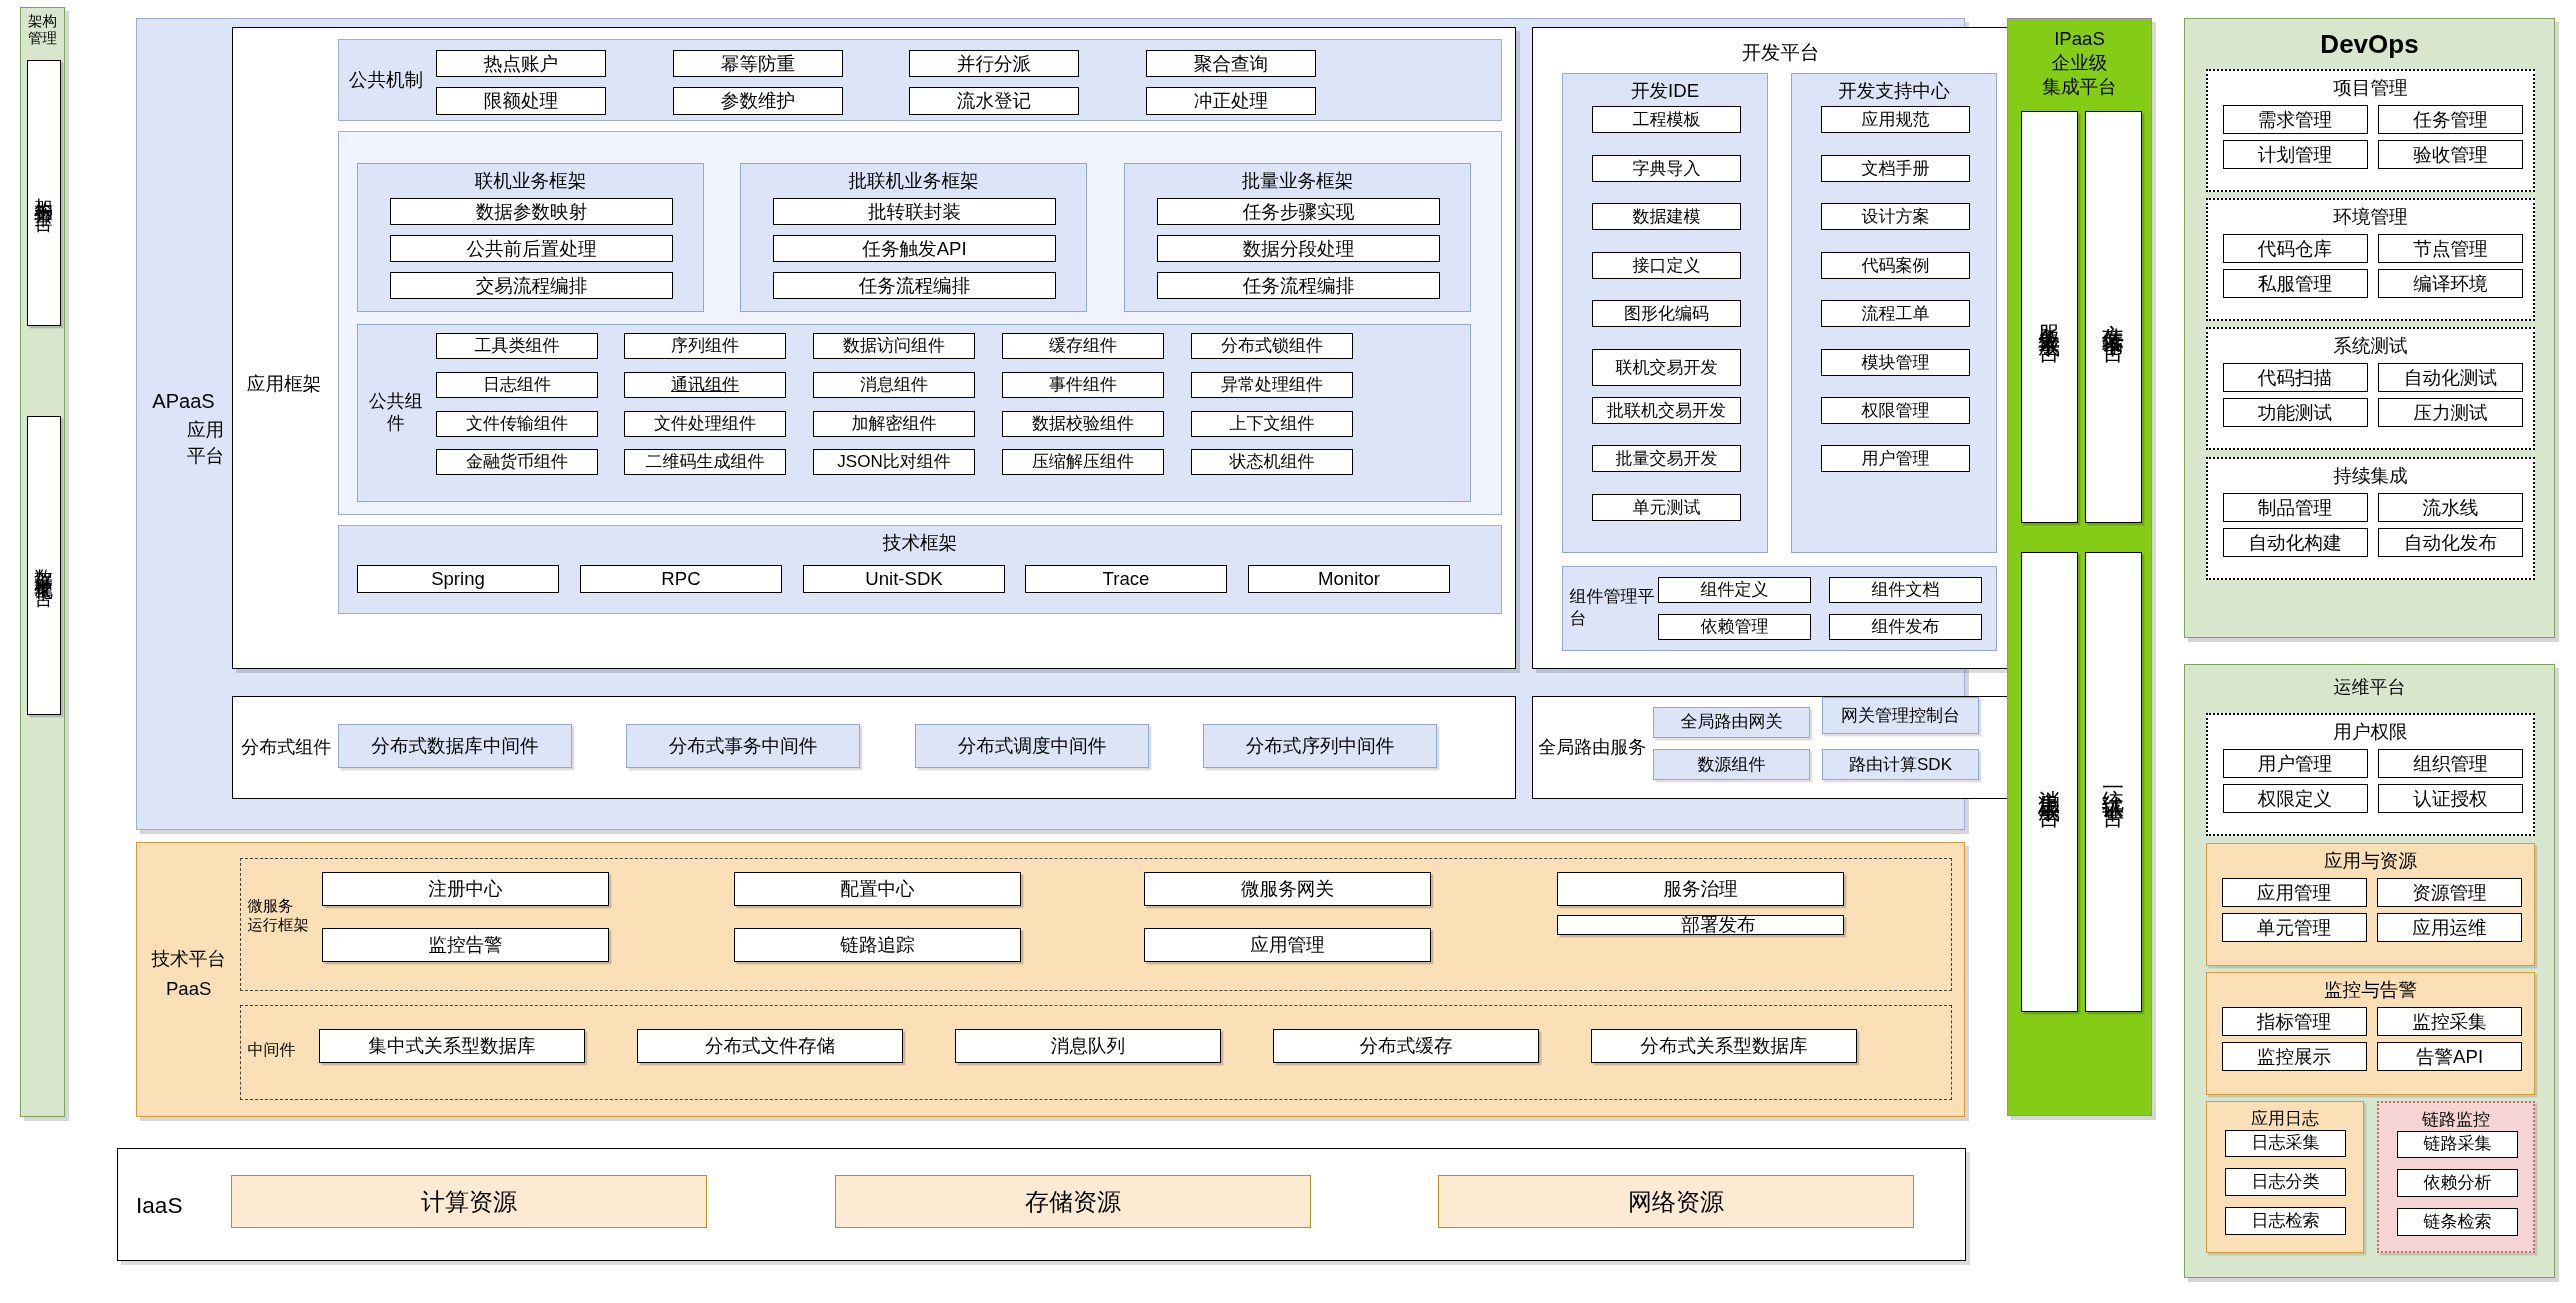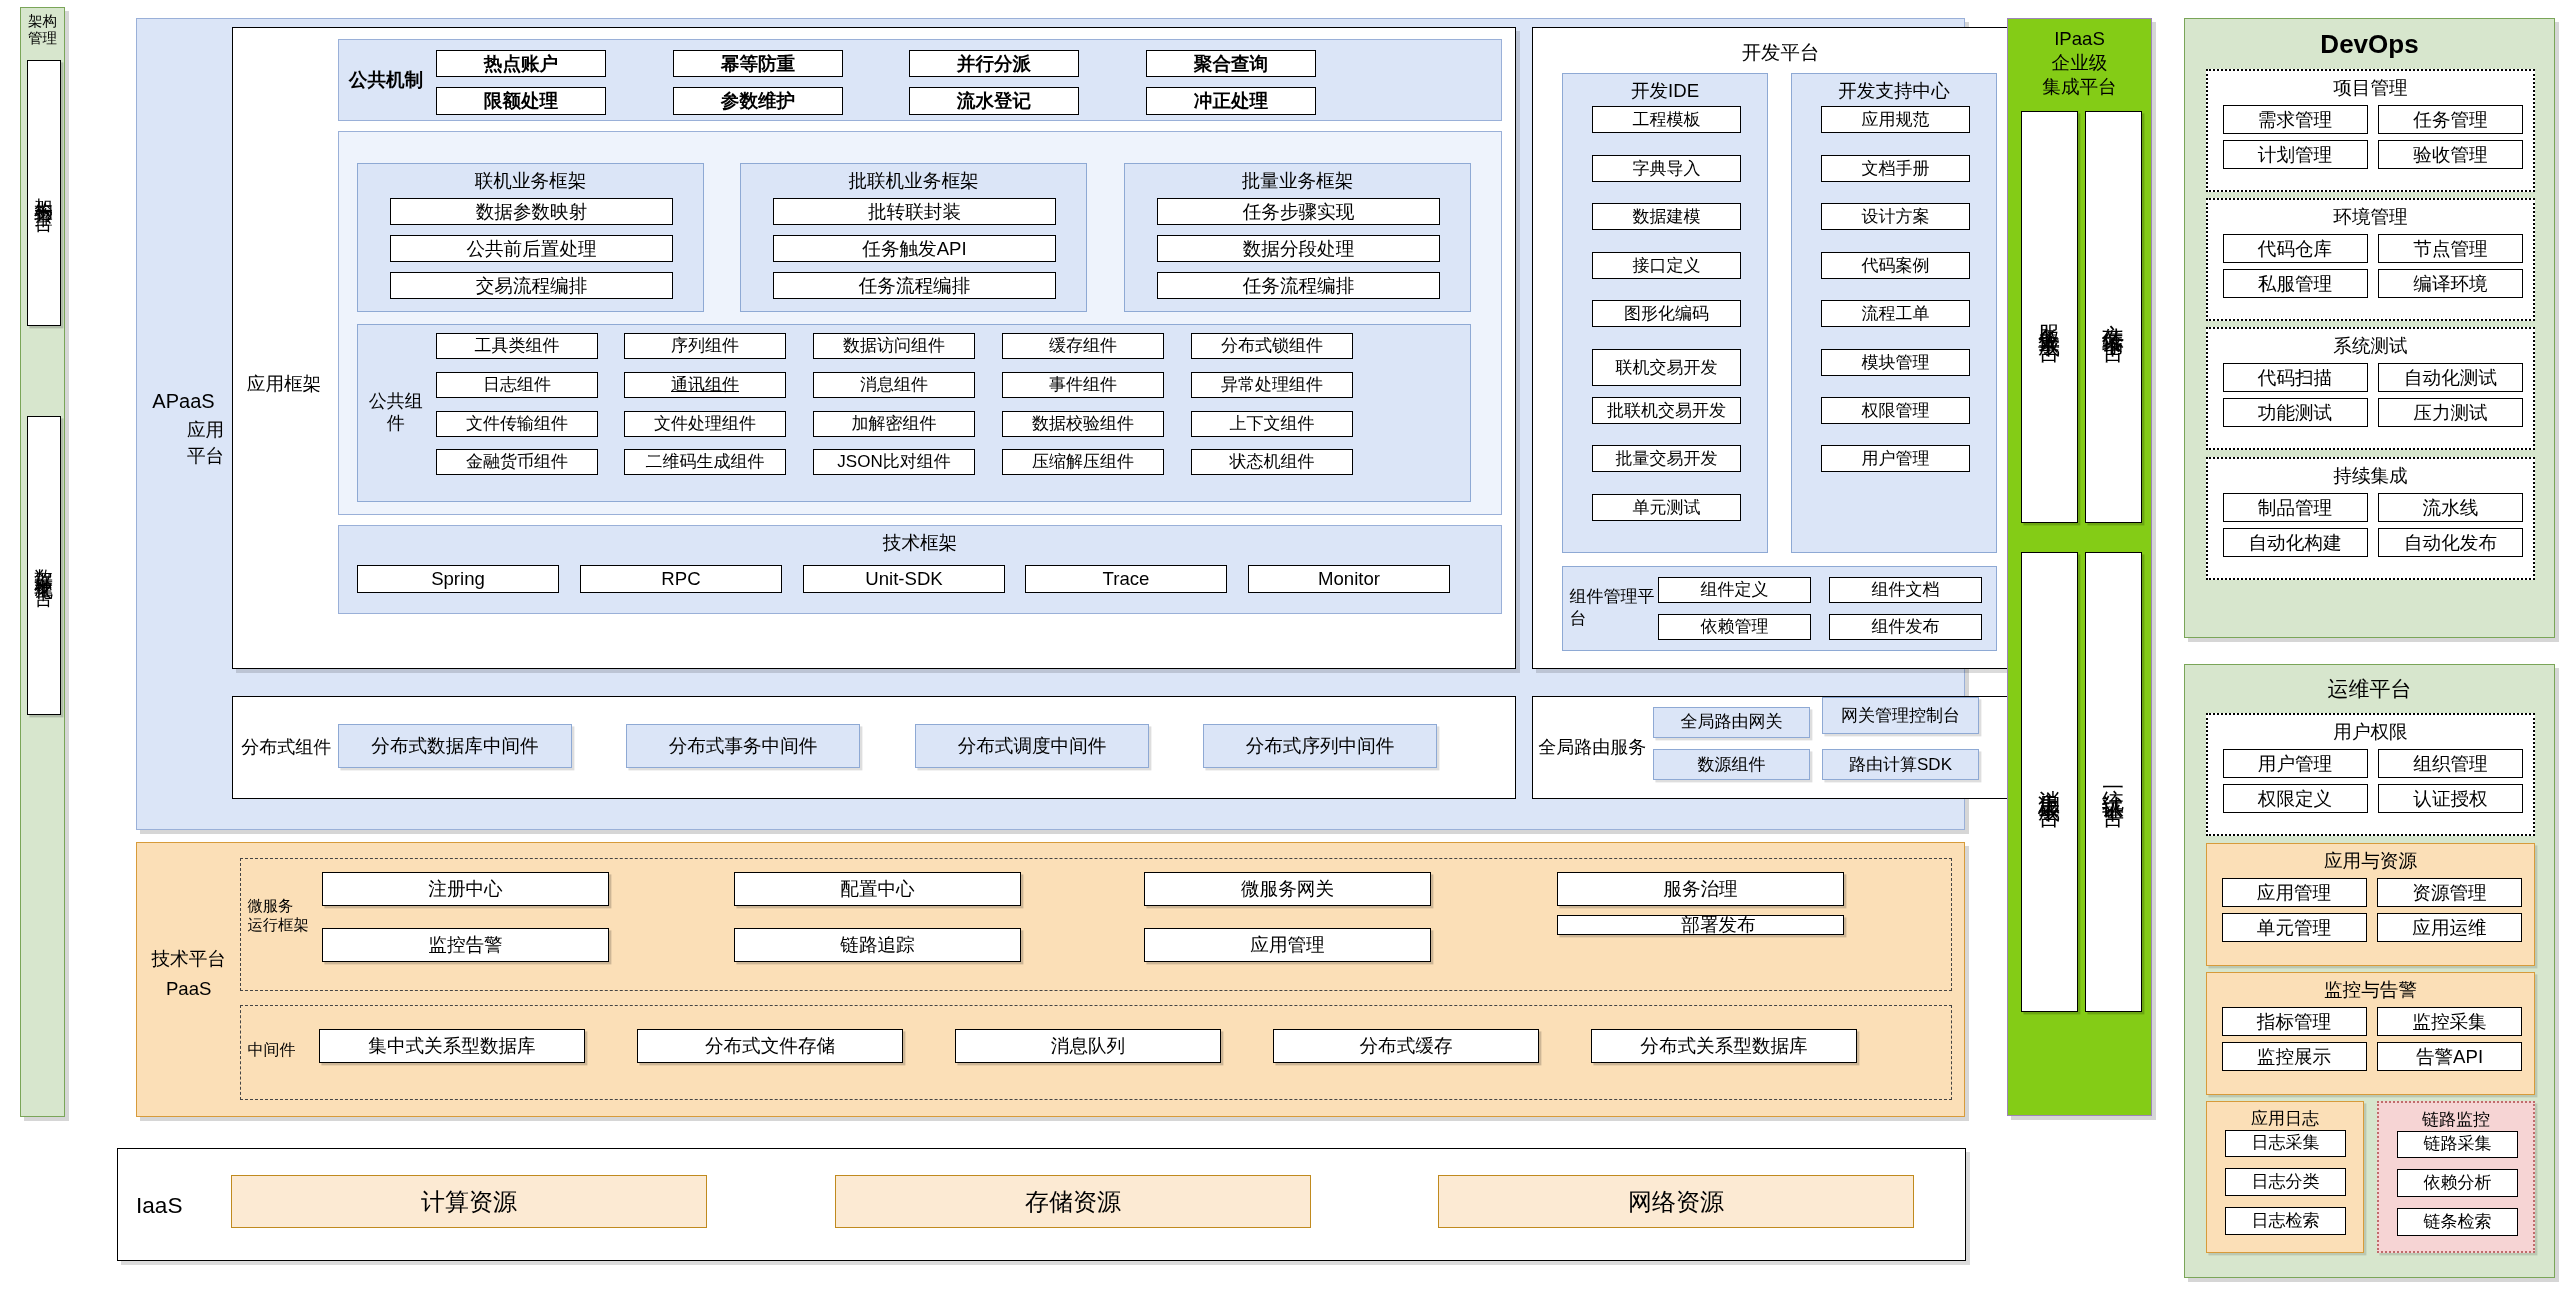--- a/index.html
+++ b/index.html
@@ -53,21 +53,21 @@
   <div class="abs blue-frame" style="left:136px;top:18px;width:1829px;height:812px;">
 
     <div class="abs" style="left:0;top:371px;width:93px;text-align:center;">
       <div style="font-size:20px;">APaaS</div>
       <div style="font-size:18.6px;margin-top:4px;padding-left:44px;">应用平台</div>
     </div>
 
     <div class="abs white-frame" style="left:95px;top:8px;width:1284px;height:642px;">
       <div class="abs" style="left:6.5px;top:343px;width:89px;text-align:center;font-size:18.6px;">应用框架</div>
 
-      <div class="abs" style="left:105px;top:11.3px;width:1164px;height:82px;background:#dbe5f7;border:0.8px solid #9ab0d8;font-weight:bold;">
+      <div class="abs" style="left:105px;top:11.3px;width:1164px;height:82px;background:#dbe5f7;border:0.8px solid #9ab0d8;">
         <div class="abs side-label" style="left:6.5px;top:0;width:81px;height:100%;font-size:18.6px;">公共机制</div>
         <div class="leaf" style="position:absolute;left:97px;top:9.7px;width:170px;height:27.5px;">热点账户</div>
         <div class="leaf" style="position:absolute;left:334px;top:9.7px;width:170px;height:27.5px;">幂等防重</div>
         <div class="leaf" style="position:absolute;left:570px;top:9.7px;width:170px;height:27.5px;">并行分派</div>
         <div class="leaf" style="position:absolute;left:807px;top:9.7px;width:170px;height:27.5px;">聚合查询</div>
         <div class="leaf" style="position:absolute;left:97px;top:47px;width:170px;height:27.5px;">限额处理</div>
         <div class="leaf" style="position:absolute;left:334px;top:47px;width:170px;height:27.5px;">参数维护</div>
         <div class="leaf" style="position:absolute;left:570px;top:47px;width:170px;height:27.5px;">流水登记</div>
         <div class="leaf" style="position:absolute;left:807px;top:47px;width:170px;height:27.5px;">冲正处理</div>
       </div>
@@ -273,21 +273,21 @@
     <div class="abs dotted-frame" style="left:21px;top:438px;width:329px;height:123px;">
       <div class="grp-title">持续集成</div>
       <div class="leaf" style="position:absolute;left:14.5px;top:34px;width:145px;height:29px;">制品管理</div>
       <div class="leaf" style="position:absolute;left:170px;top:34px;width:145px;height:29px;">流水线</div>
       <div class="leaf" style="position:absolute;left:14.5px;top:69px;width:145px;height:29px;">自动化构建</div>
       <div class="leaf" style="position:absolute;left:170px;top:69px;width:145px;height:29px;">自动化发布</div>
     </div>
   </div>
 
   <div class="abs green-frame" style="left:2184px;top:664px;width:371px;height:614px;">
-    <div class="abs" style="left:0;top:9.7px;width:100%;text-align:center;font-size:21px;">运维平台</div>
+    <div class="abs" style="left:0;top:9.7px;width:100%;text-align:center;font-size:18px;">运维平台</div>
 
     <div class="abs dotted-frame" style="left:21px;top:48px;width:329px;height:123px;">
       <div class="grp-title">用户权限</div>
       <div class="leaf" style="position:absolute;left:14.5px;top:34px;width:145px;height:29px;">用户管理</div>
       <div class="leaf" style="position:absolute;left:170px;top:34px;width:145px;height:29px;">组织管理</div>
       <div class="leaf" style="position:absolute;left:14.5px;top:69px;width:145px;height:29px;">权限定义</div>
       <div class="leaf" style="position:absolute;left:170px;top:69px;width:145px;height:29px;">认证授权</div>
     </div>
 
     <div class="abs dotted-frame orangebg" style="left:21px;top:178px;width:329px;height:123px;box-shadow:2.4px 2.4px 0 rgba(0,0,0,.13);">

